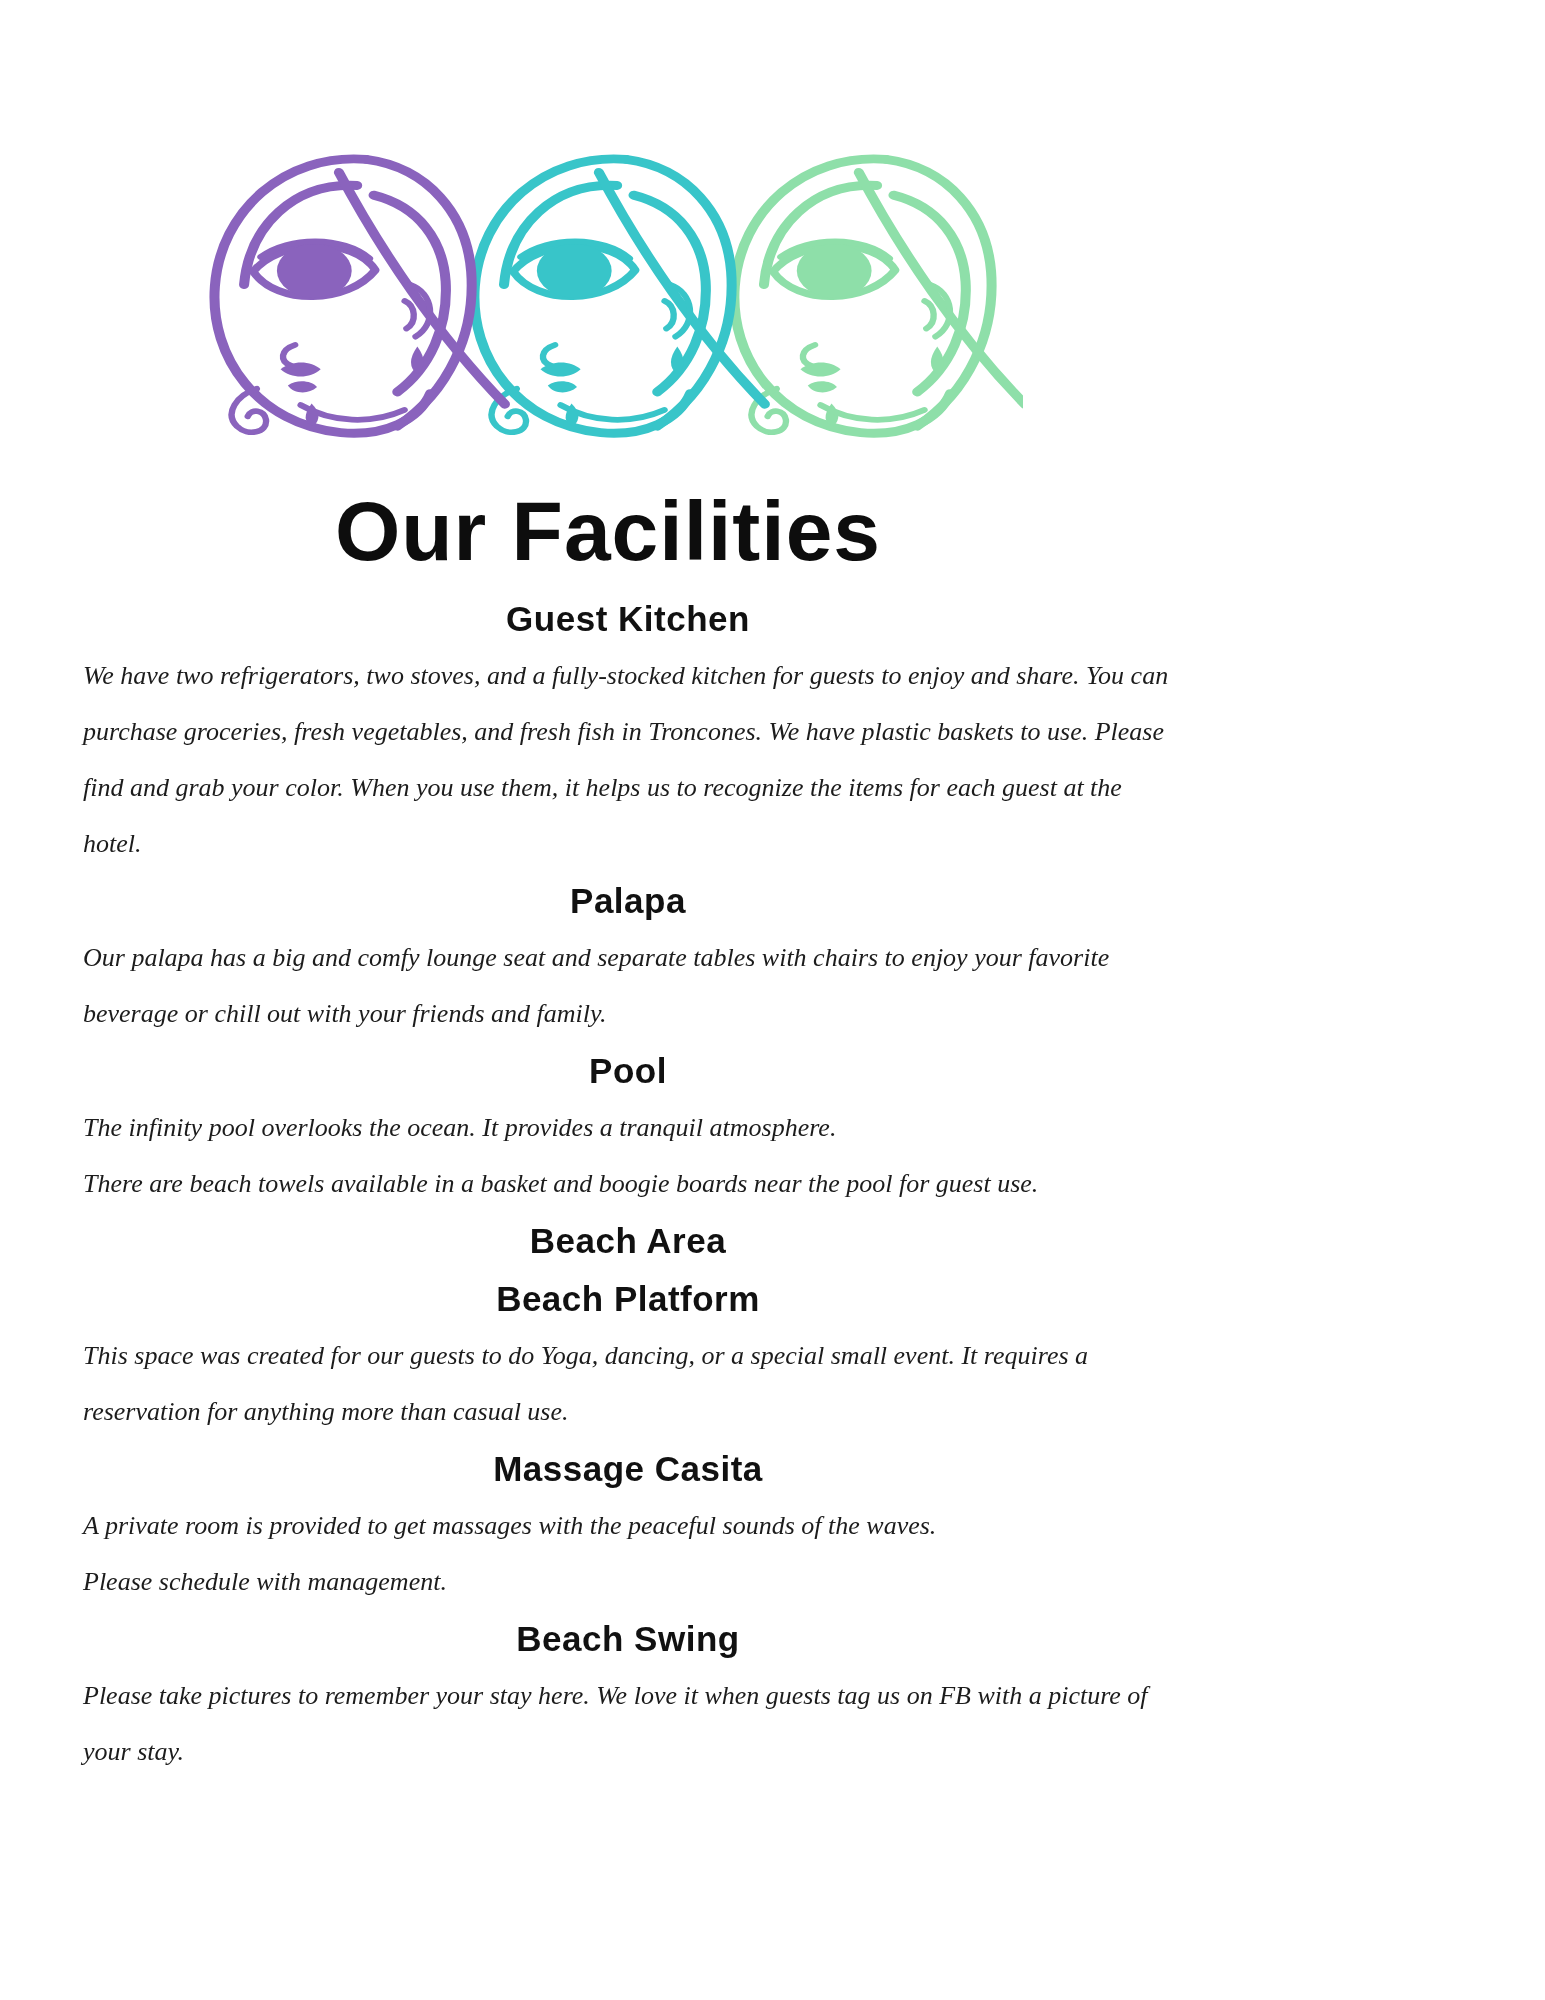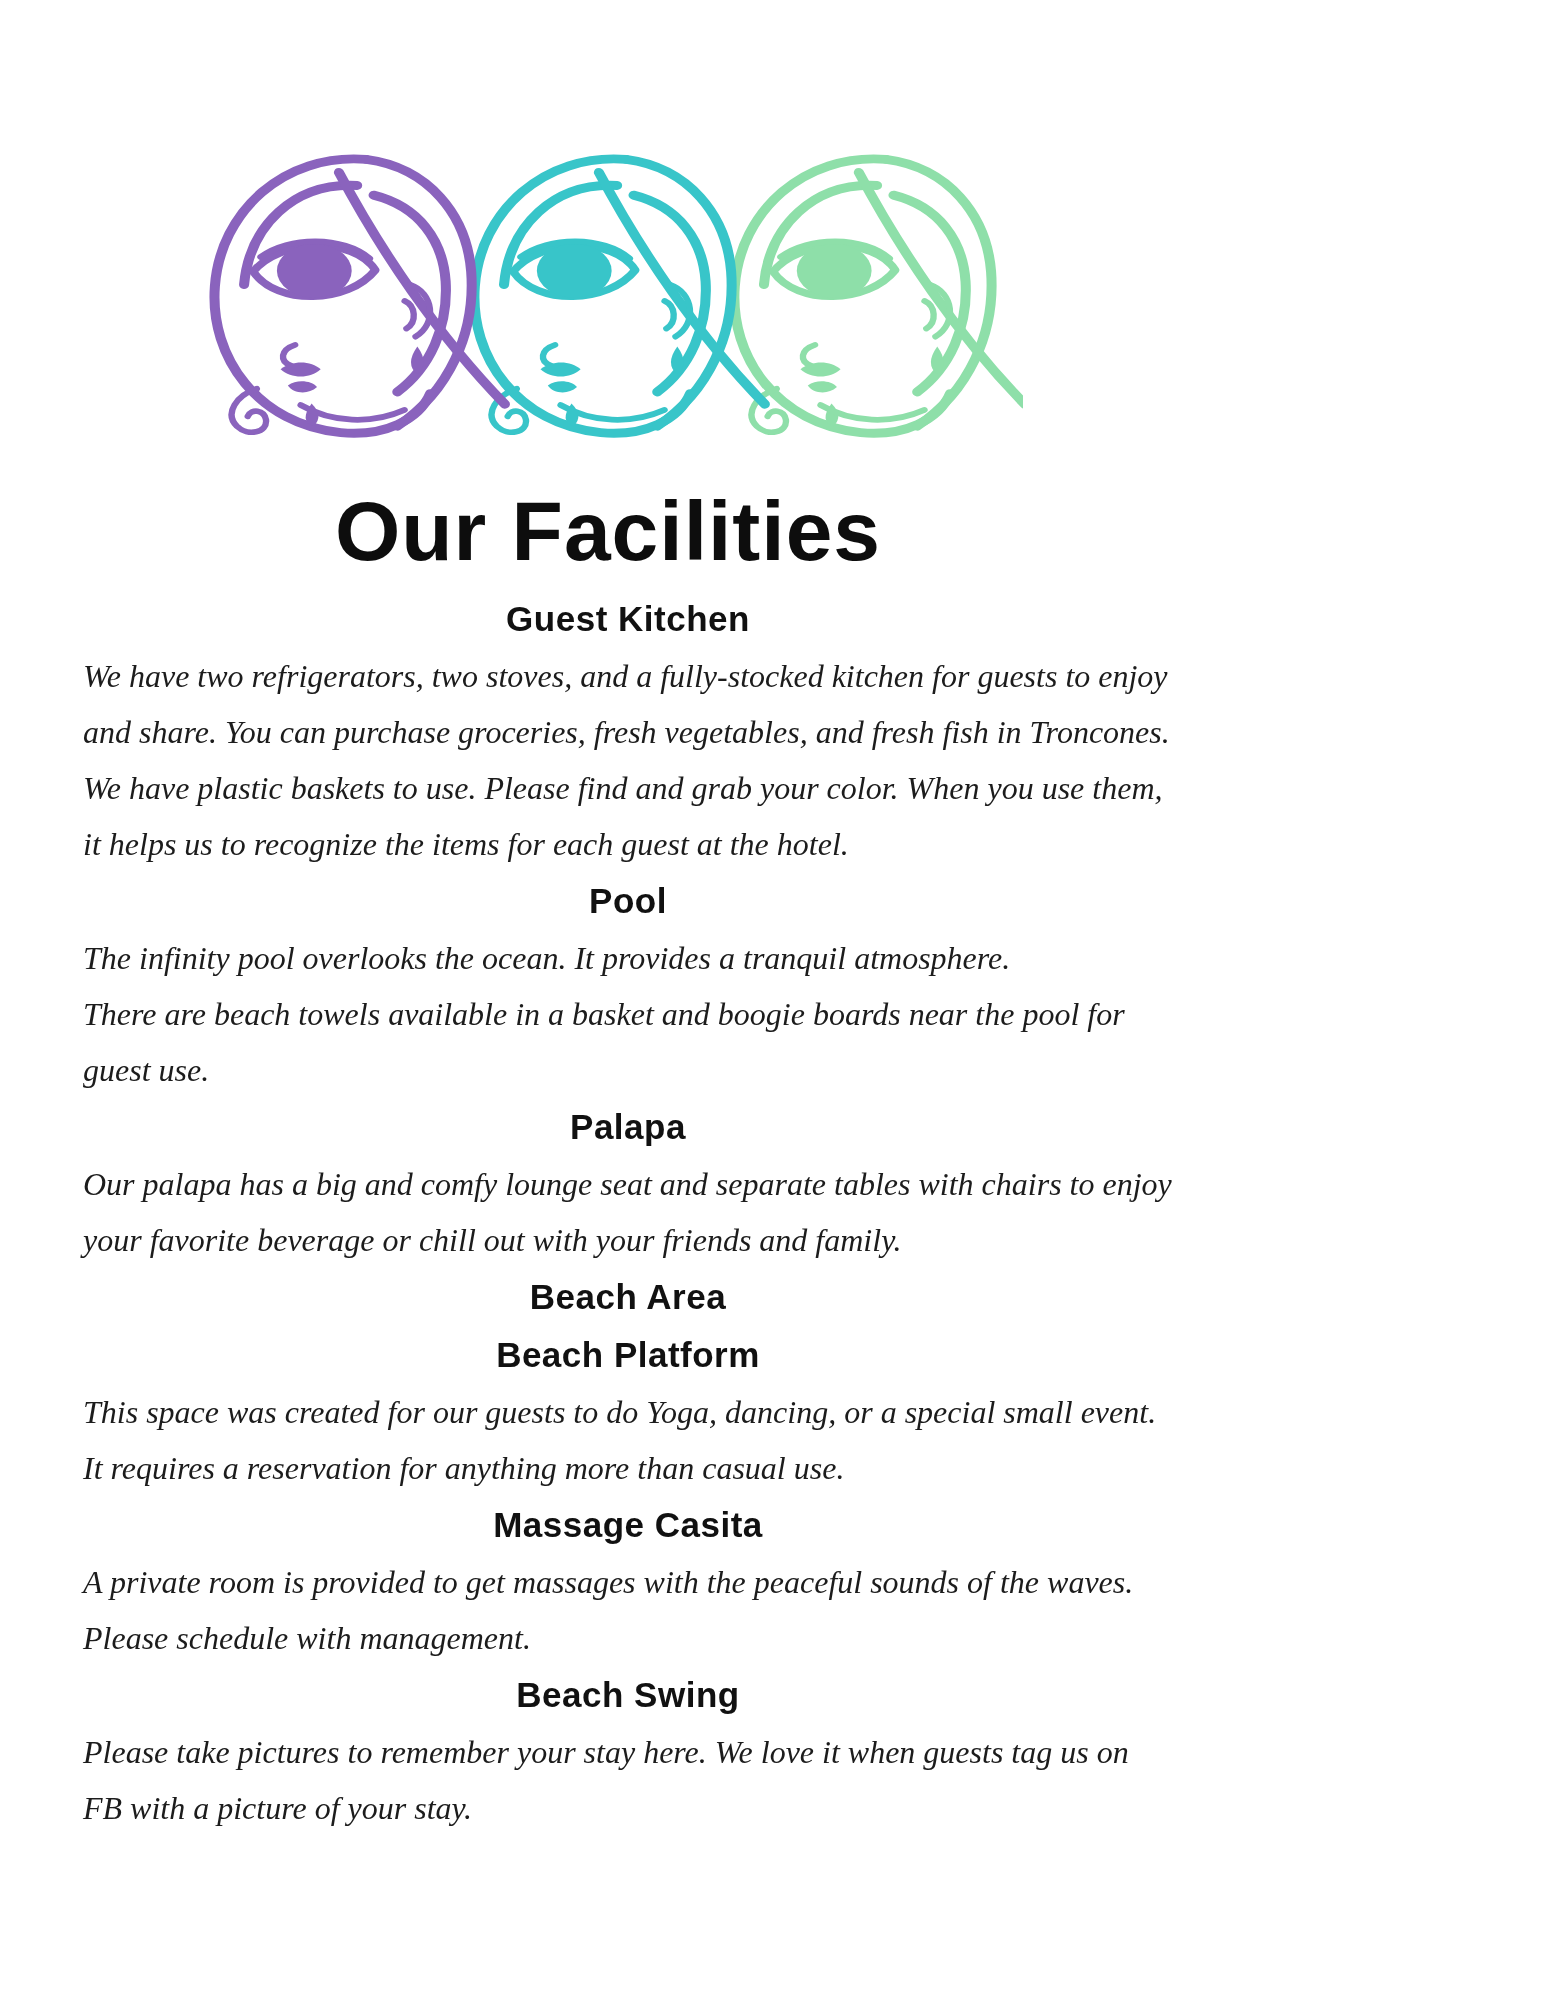--- a/index.html
+++ b/index.html
@@ -40,21 +40,21 @@
     font-weight: 700;
     font-size: 35px;
     line-height: 58px;
     letter-spacing: 0.5px;
     color: #111111;
   }
   .facility-body {
     margin: 0;
     font-family: "Liberation Serif", serif;
     font-style: italic;
-    font-size: 32px;
+    font-size: 26px;
     line-height: 56px;
     color: #1c1c1c;
     white-space: pre-line;
   }
   .face-path { fill: none; stroke: currentColor; stroke-width: 11; stroke-linecap: round; }
   .face-thin { fill: none; stroke: currentColor; stroke-width: 7;  stroke-linecap: round; }
   .face-fill { fill: currentColor; stroke: none; }
   .eye-white { fill: #ffffff; stroke: currentColor; stroke-width: 9; stroke-linejoin: round; }
 </style>
 </head>
@@ -94,28 +94,28 @@
   <h1 class="page-title">Our Facilities</h1>
 
   <main class="content">
 
     <section>
       <h2 class="facility-heading">Guest Kitchen</h2>
       <p class="facility-body">We have two refrigerators, two stoves, and a fully-stocked kitchen for guests to enjoy and share. You can purchase groceries, fresh vegetables, and fresh fish in Troncones. We have plastic baskets to use. Please find and grab your color. When you use them, it helps us to recognize the items for each guest at the hotel.</p>
     </section>
 
     <section>
+      <h2 class="facility-heading">Palapa</h2>
+      <p class="facility-body">Our palapa has a big and comfy lounge seat and separate tables with chairs to enjoy your favorite beverage or chill out with your friends and family.</p>
+    </section>
+
+    <section>
       <h2 class="facility-heading">Pool</h2>
       <p class="facility-body">The infinity pool overlooks the ocean. It provides a tranquil atmosphere.
 There are beach towels available in a basket and boogie boards near the pool for guest use.</p>
-    </section>
-
-    <section>
-      <h2 class="facility-heading">Palapa</h2>
-      <p class="facility-body">Our palapa has a big and comfy lounge seat and separate tables with chairs to enjoy your favorite beverage or chill out with your friends and family.</p>
     </section>
 
     <section>
       <h2 class="facility-heading">Beach Area</h2>
     </section>
 
     <section>
       <h2 class="facility-heading">Beach Platform</h2>
       <p class="facility-body">This space was created for our guests to do Yoga, dancing, or a special small event. It requires a reservation for anything more than casual use.</p>
     </section>

